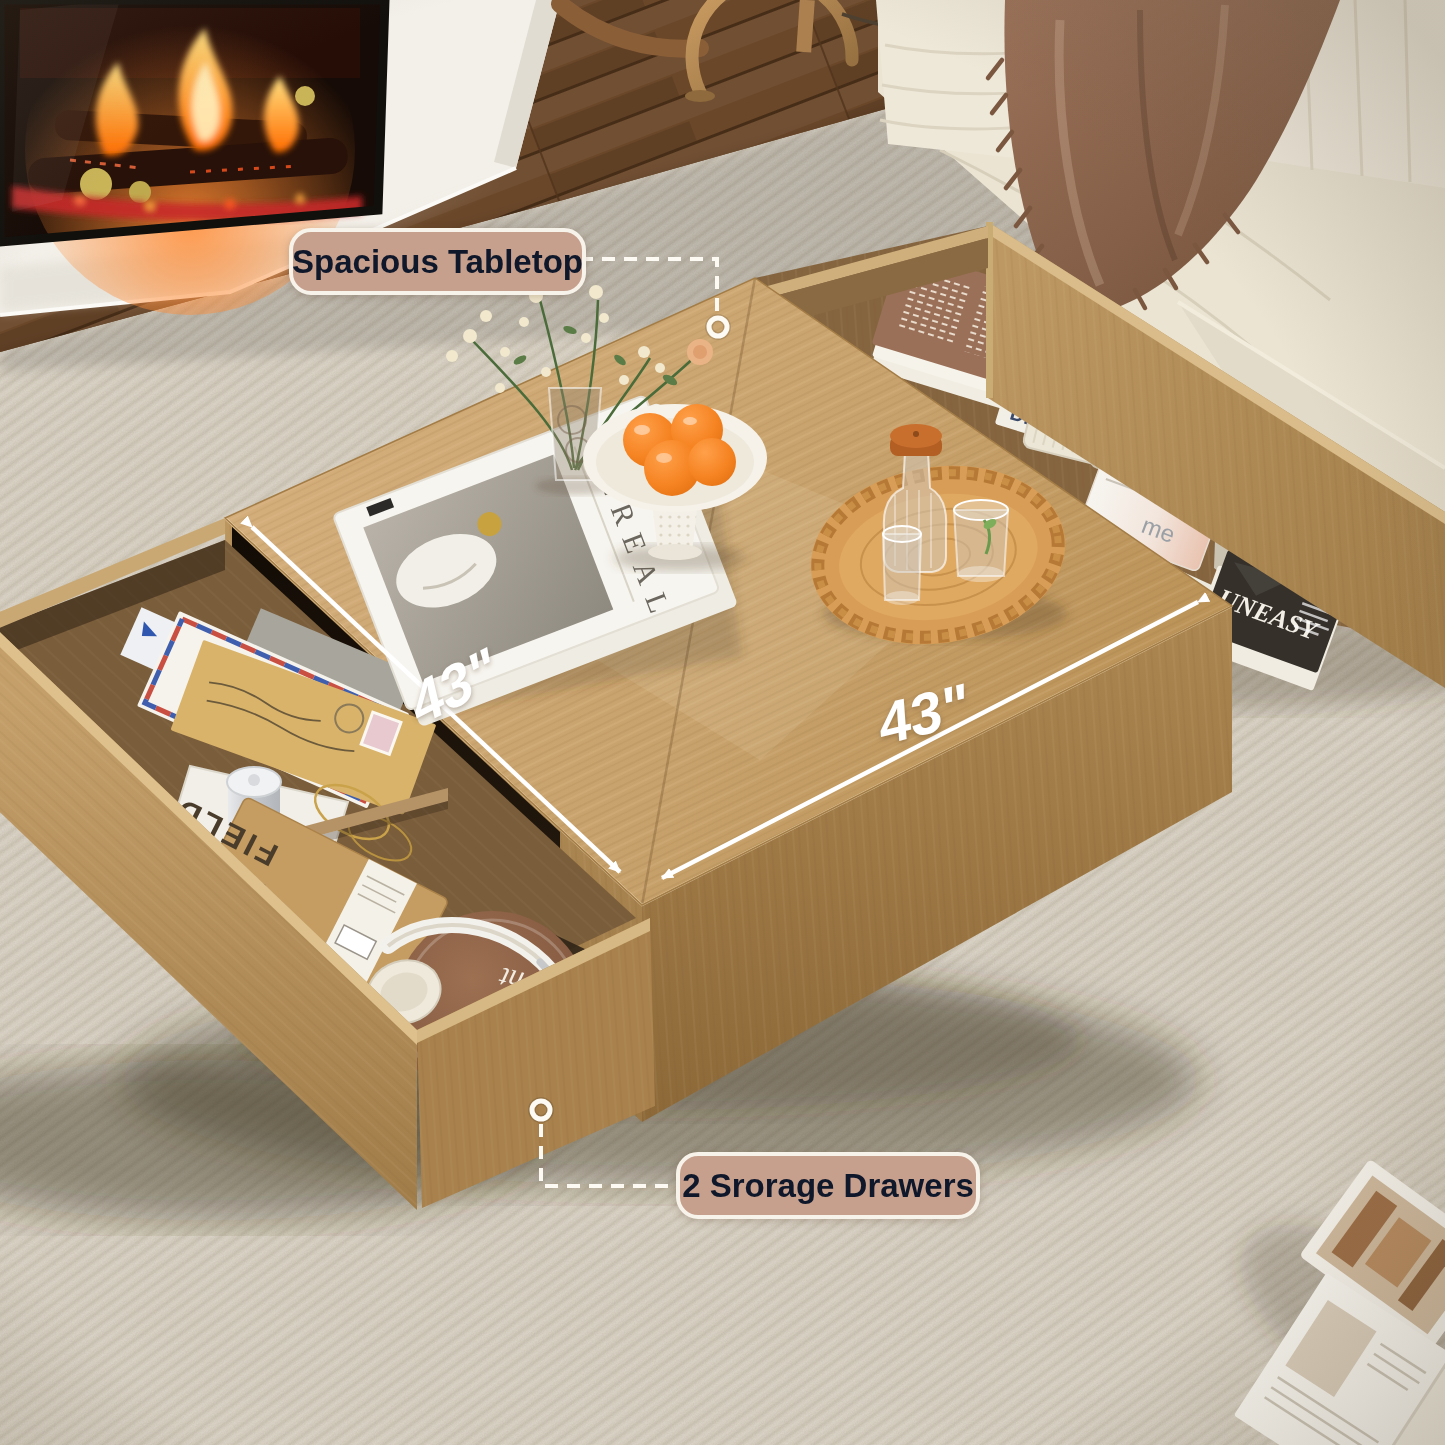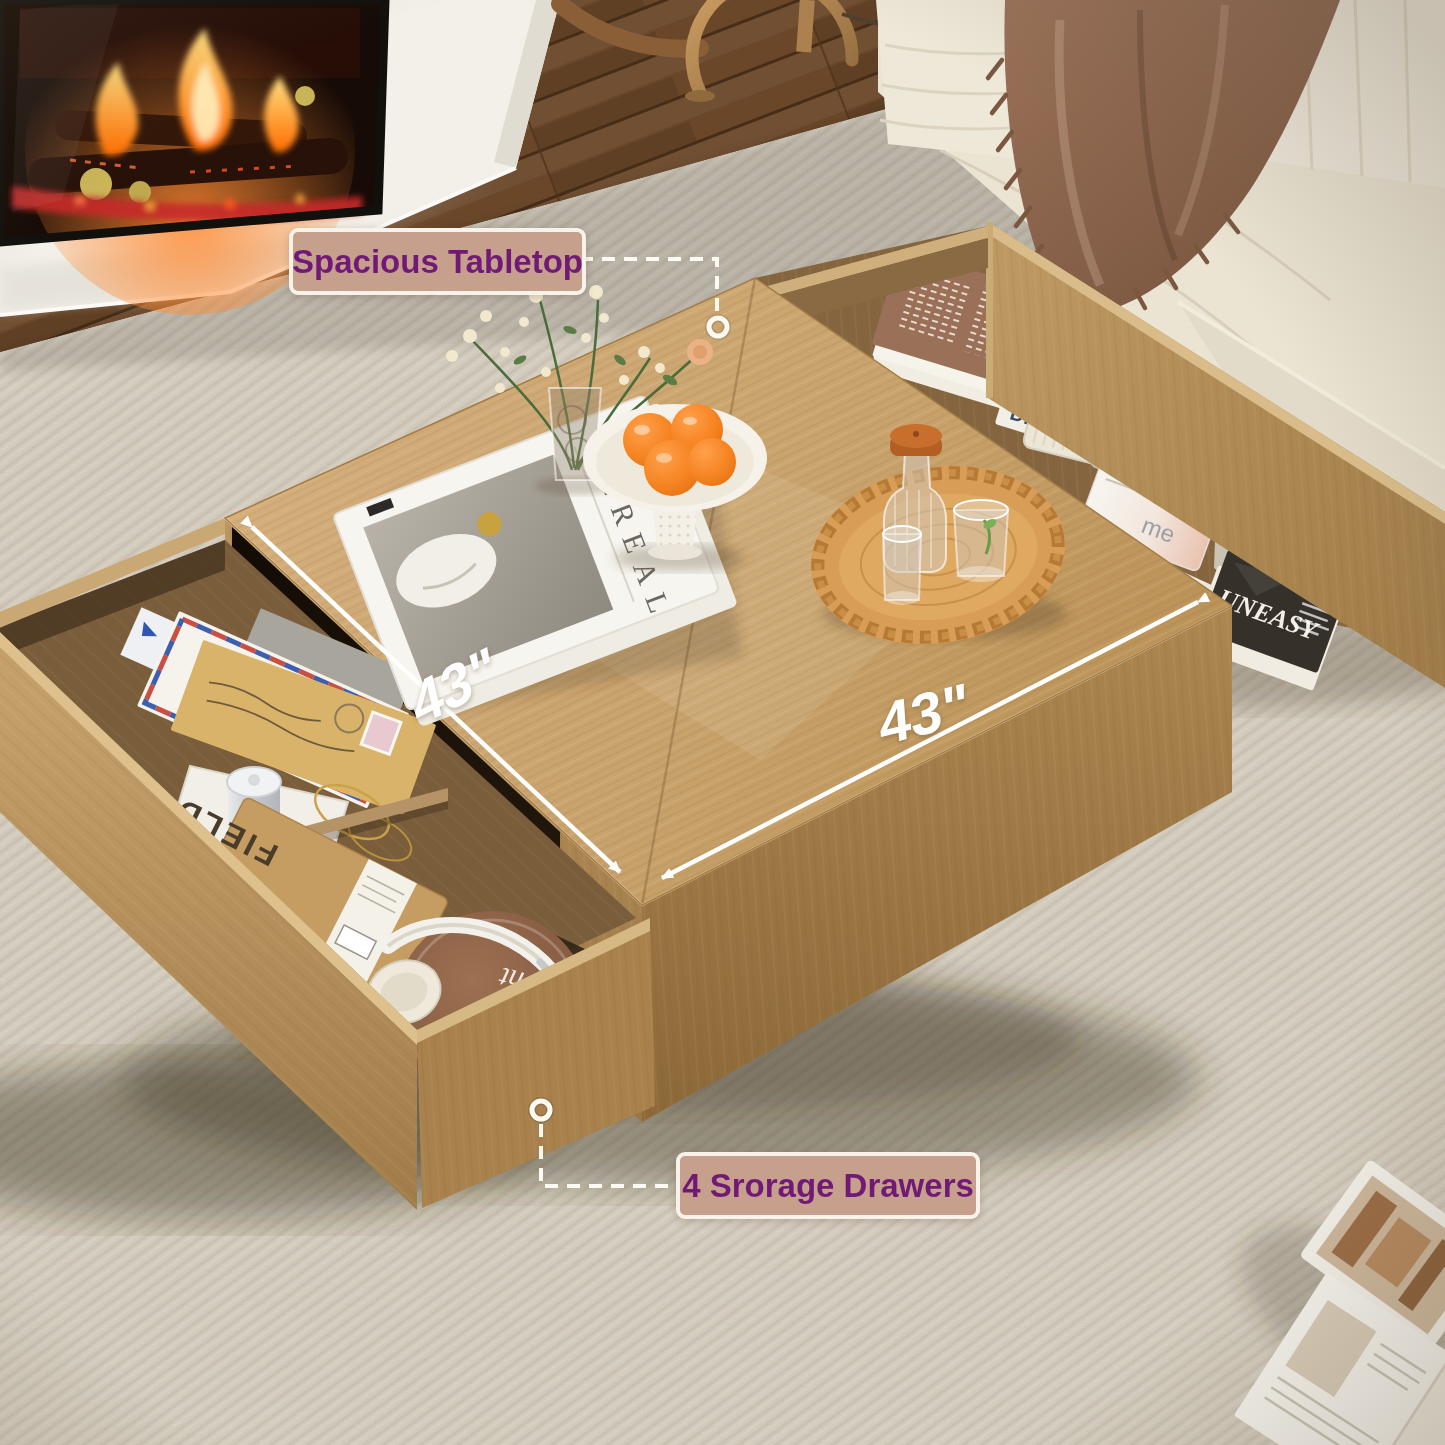--- a/index.html
+++ b/index.html
@@ -1,21 +1,21 @@
 <!DOCTYPE html>
 <html><head>
 <meta charset="utf-8">
 <style>
   html,body{margin:0;padding:0;background:#cfc7b7;}
   #stage{position:relative;width:1445px;height:1445px;overflow:hidden;
          font-family:"Liberation Sans",sans-serif;}
   #scene{position:absolute;left:0;top:0;}
   .callout{position:absolute;display:flex;align-items:center;justify-content:center;
-           background:#c7a08d;border:4px solid #f8f3ea;border-radius:9px;
-           color:#701a75;font-weight:700;font-size:33px;letter-spacing:0px;
+           background:#c7a08d;border:4px solid #f8f3ea;border-radius:22px;
+           color:#0f172a;font-weight:700;font-size:33px;letter-spacing:0px;
            white-space:nowrap;box-shadow:0 2px 8px rgba(90,60,40,.25);}
   #callout-tabletop{left:289px;top:228px;width:289px;height:59px;}
   #callout-drawers{left:676px;top:1152px;width:296px;height:59px;}
   .dim{position:absolute;color:#ffffff;font-weight:700;font-size:58px;
        text-shadow:0 2px 5px rgba(80,55,30,.35);}
   #dim-left{left:408px;top:652px;transform:rotate(-27deg) skewX(-14deg);}
   #dim-right{left:878px;top:680px;transform:rotate(-14deg) skewX(-10deg);}
 </style>
 </head>
 <body>
@@ -593,17 +593,17 @@
     <path d="M541,1124 L541,1186 L672,1186" fill="none" stroke="#fdfaf4" stroke-width="4" stroke-dasharray="13 9"></path>
     <circle cx="541" cy="1110" r="9" fill="none" stroke="rgba(0,0,0,0.12)" stroke-width="8"></circle>
     <circle cx="541" cy="1110" r="9" fill="none" stroke="#fdfaf4" stroke-width="5"></circle>
   </g>
 </svg>
 
   <div class="callout" id="callout-tabletop">
     <span>Spacious Tabletop</span>
   </div>
   <div class="callout" id="callout-drawers">
-    <span>4 Srorage Drawers</span>
+    <span>2 Srorage Drawers</span>
   </div>
   <div class="dim" id="dim-left">43"</div>
   <div class="dim" id="dim-right">43"</div>
 </div>
 
 </body></html>

